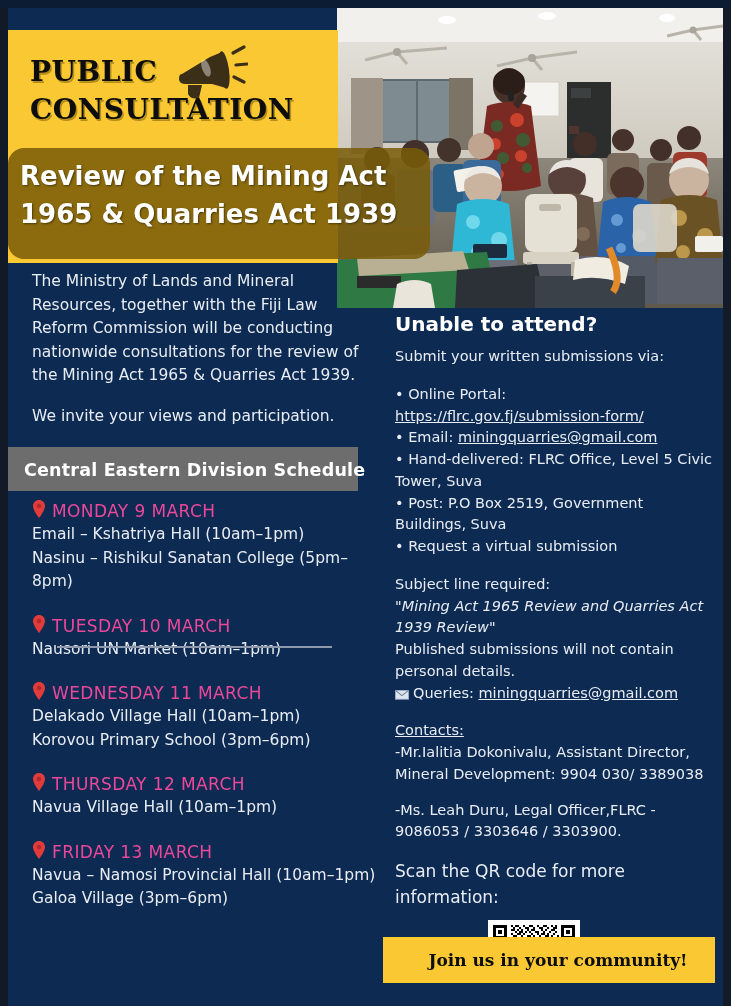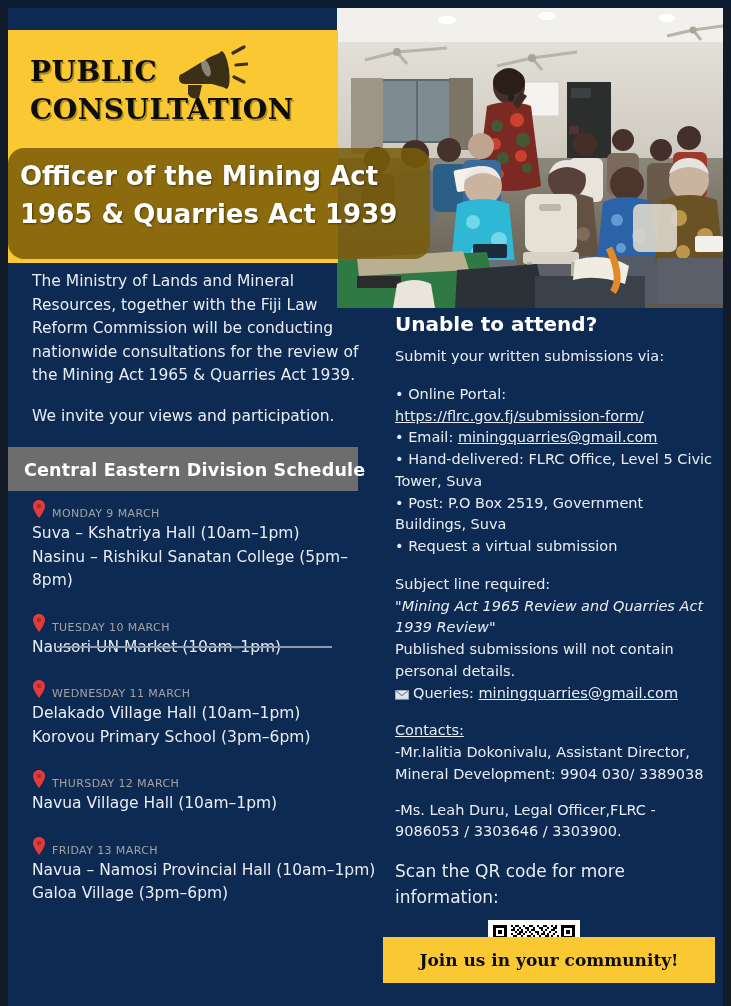--- a/index.html
+++ b/index.html
@@ -82,21 +82,21 @@
   .sched-band-label{
     position:absolute;left:16px;top:190px;
     font-size:17.5px;font-weight:bold;color:#ffffff;
     letter-spacing:.2px;z-index:22;
   }
   .sched-list{
     position:absolute;left:24px;top:230px;width:350px;z-index:21;
   }
   .sched-item{margin:0 0 21px 0;}
   .sched-day{
-    font-size:11px;color:#a3a3a3;letter-spacing:.4px;
+    font-size:17px;color:#ec4899;letter-spacing:.4px;
     white-space:nowrap;margin:0 0 2px 0;
   }
   .pin{
     display:inline-block;width:14px;margin-right:6px;vertical-align:-1px;
   }
   .pin svg{display:block;}
   .sched-venue{
     font-size:15.5px;line-height:1.52;color:#e9edf3;margin:0;
   }
 
@@ -131,21 +131,21 @@
     background:#8e99ab;z-index:21;
   }
   .join-btn{
     position:absolute;left:383px;top:929px;width:332px;height:46px;
     background:#fac832;z-index:25;
   }
   .join-label{
     position:absolute;left:383px;top:929px;width:332px;height:46px;
     line-height:46px;text-align:center;
     font-family:"DejaVu Serif", serif;font-weight:bold;font-size:17px;
-    color:#0d0d0d;z-index:26;
+    color:#0d0d0d;z-index:26;padding-left:9px;
   }
 </style>
 </head>
 <body>
 
 <div id="poster">
 
   <div class="photo">
     <svg viewBox="0 0 386 300" preserveAspectRatio="none" aria-hidden="true">
       <defs>
@@ -321,21 +321,21 @@
       <g stroke="#3b2f18" stroke-width="3.2" stroke-linecap="round">
         <line x1="57" y1="9" x2="68" y2="3"></line>
         <line x1="60" y1="21" x2="71" y2="20"></line>
         <line x1="58" y1="33" x2="68" y2="38"></line>
       </g>
     </svg>
   </div>
 
   <div class="review-band"></div>
   <div class="review-text">
-    <span>Officer of the Mining Act</span>
+    <span>Review of the Mining Act</span>
     <span>1965 &amp; Quarries Act 1939</span>
   </div>
 
   <div class="left-col">
     <div class="intro">
       <p>The Ministry of Lands and Mineral Resources, together with the Fiji Law Reform Commission will be conducting nationwide consultations for the review of the Mining Act 1965 &amp; Quarries Act 1939.</p>
       <p>We invite your views and participation.</p>
     </div>
 
     <div class="sched-band"></div>
@@ -345,21 +345,21 @@
 
       <div class="sched-item">
         <div class="sched-day">
           <span class="pin">
             <svg viewBox="0 0 14 18" aria-hidden="true">
                 <path d="M7 0C3.6 0 1 2.6 1 6c0 4.4 6 12 6 12s6-7.6 6-12c0-3.4-2.6-6-6-6z" fill="#e23b3b"></path>
                 <circle cx="7" cy="6" r="2.3" fill="#b02c2c"></circle>
               </svg>
           </span><span>MONDAY 9 MARCH</span>
         </div>
-        <div class="sched-venue">Suva – Kshatriya Hall (10am–1pm)</div>
+        <div class="sched-venue">Email – Kshatriya Hall (10am–1pm)</div>
         <div class="sched-venue">Nasinu – Rishikul Sanatan College (5pm–8pm)</div>
       </div>
 
       <div class="sched-item">
         <div class="sched-day">
           <span class="pin">
             <svg viewBox="0 0 14 18" aria-hidden="true">
                 <path d="M7 0C3.6 0 1 2.6 1 6c0 4.4 6 12 6 12s6-7.6 6-12c0-3.4-2.6-6-6-6z" fill="#e23b3b"></path>
                 <circle cx="7" cy="6" r="2.3" fill="#b02c2c"></circle>
               </svg>

